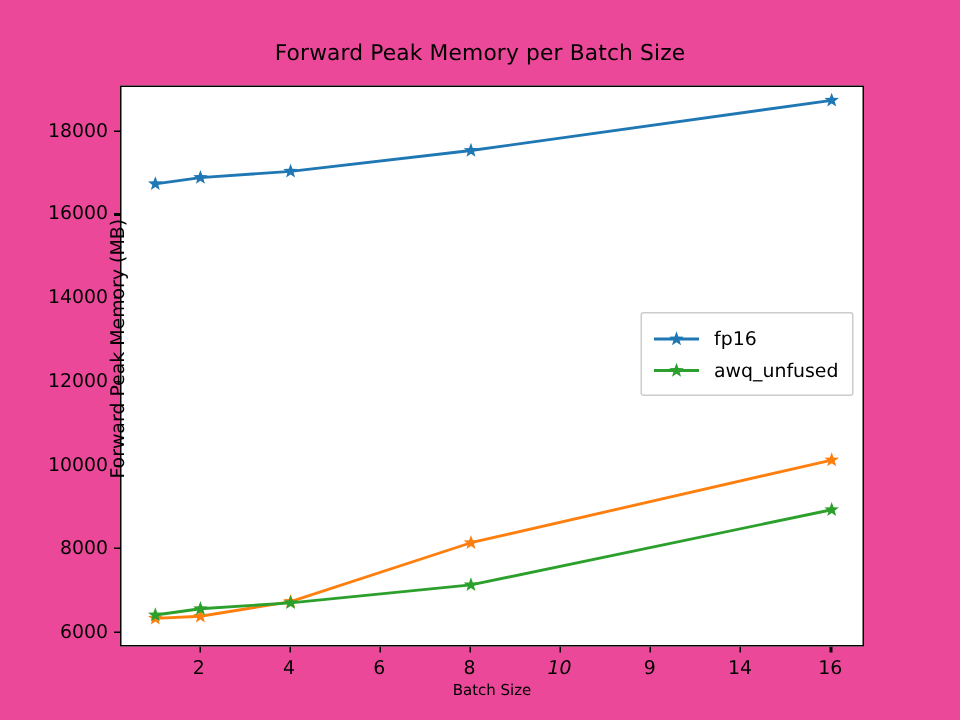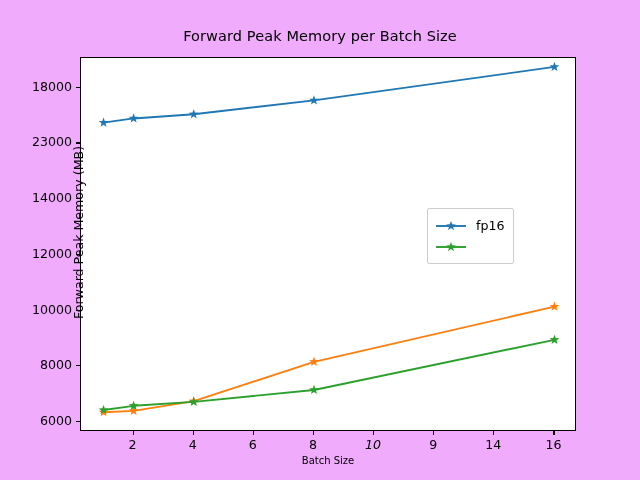--- a/index.html
+++ b/index.html
@@ -12,21 +12,21 @@
     width: 640px;
     height: 480px;
     overflow: hidden;
     font-family: "DejaVu Sans", sans-serif;
     color: #000000;
   }
   #figure {
     position: relative;
     width: 640px;
     height: 480px;
-    background: #f0abfc;
+    background: #ec4899;
   }
   
   #chart-title {
     position: absolute;
     left: 0;
     top: 28px;
     width: 640px;
     text-align: center;
     font-size: 14.5px;
     color: #000000;
@@ -138,21 +138,21 @@
 <div id="figure">
 
   <div id="chart-title">Forward Peak Memory per Batch Size</div>
 
   <div id="ytick-labels">
       <div class="ytick-label" style="right: 568px; top: 412.975px;">6000</div>
       <div class="ytick-label" style="right: 568px; top: 357.278px;">8000</div>
       <div class="ytick-label" style="right: 568px; top: 301.582px; margin-left: 28px;">10000</div>
       <div class="ytick-label" style="right: 568px; top: 245.886px;">12000</div>
       <div class="ytick-label" style="right: 568px; top: 190.19px;">14000</div>
-      <div class="ytick-label" style="right: 568px; top: 134.494px;">23000</div>
+      <div class="ytick-label" style="right: 568px; top: 134.494px;">16000</div>
       <div class="ytick-label" style="right: 568px; top: 78.7975px;">18000</div>
     </div>
   <div id="ytick-marks">
       <div class="tick-mark-y" style="top: 420.975px;"></div>
       <div class="tick-mark-y" style="top: 365.278px;"></div>
       <div class="tick-mark-y" style="top: 309.582px;"></div>
       <div class="tick-mark-y" style="top: 253.886px;"></div>
       <div class="tick-mark-y" style="top: 198.19px;"></div>
       <div class="tick-mark-y" style="top: 142.494px;"></div>
       <div class="tick-mark-y" style="top: 86.7975px;"></div>
@@ -221,16 +221,17 @@
         </div>
         <div class="legend-text">fp16</div>
       </div>
       <div class="legend-row">
         <div class="legend-swatch">
           <svg width="32" height="14" viewBox="0 0 32 14">
             <line x1="1" y1="7" x2="31" y2="7" stroke="#2ca02c" stroke-width="1.9"></line>
             <path d="M16.00,1.90 L17.23,5.30 L20.85,5.42 L18.00,7.65 L19.00,11.13 L16.00,9.10 L13.00,11.13 L14.00,7.65 L11.15,5.42 L14.77,5.30 Z" fill="#2ca02c"></path>
           </svg>
         </div>
+        <div class="legend-text">awq_unfused</div>
       </div>
     </div>
 
 </div>
 
 </body></html>

